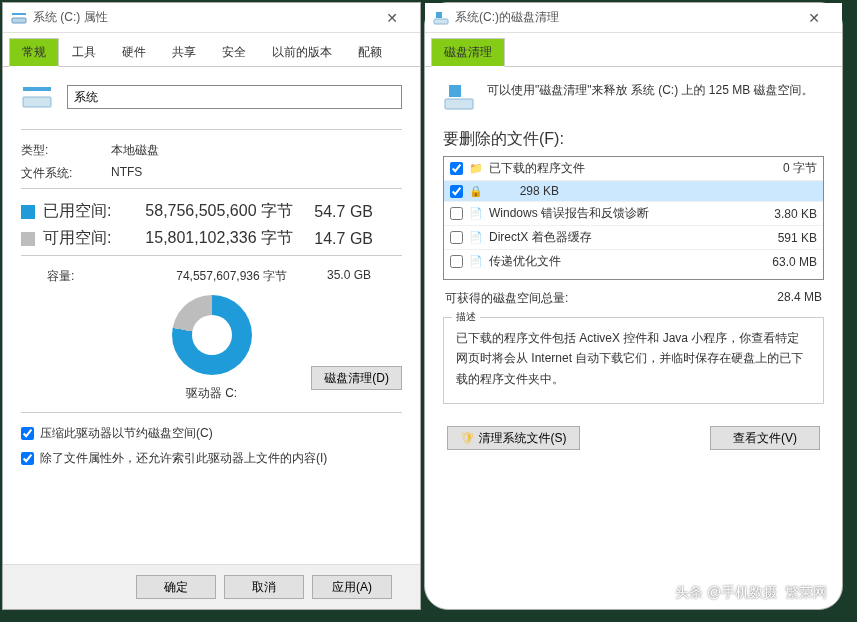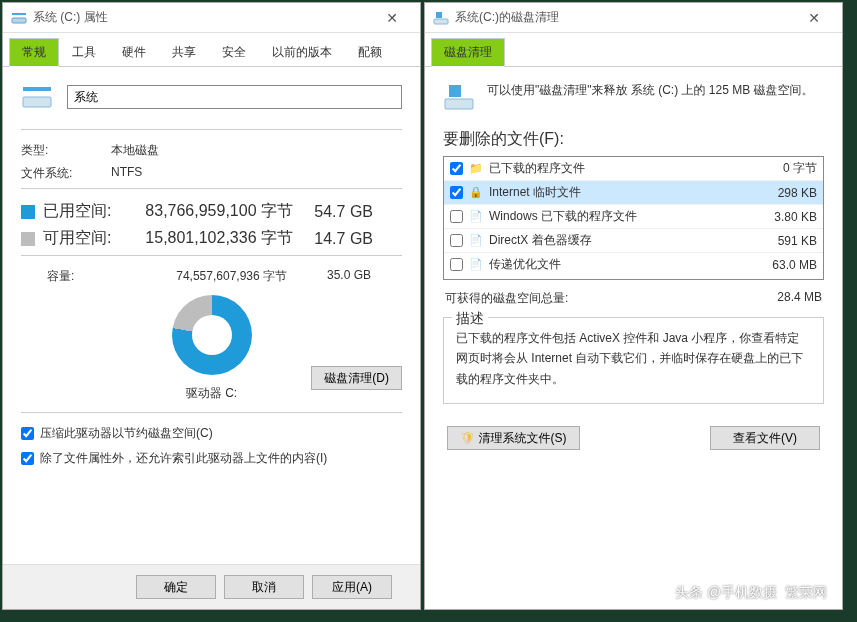--- a/index.html
+++ b/index.html
@@ -13,21 +13,21 @@
   position: relative;
 }
 .window {
   position: absolute;
   background: #fff;
   border: 1px solid #aaa;
   display: flex;
   flex-direction: column;
 }
 .window.left { left: 2px; top: 2px; width: 419px; height: 608px; }
-.window.right { left: 424px; top: 2px; width: 419px; height: 608px; }
+.window.right { left: 424px; top: 2px; width: 419px; height: 608px; border-radius: 24px; }
 .titlebar {
   height: 30px;
   background: #fff;
   display: flex;
   align-items: center;
   padding: 0 8px;
   border-bottom: 1px solid #e0e0e0;
 }
 .titlebar .icon { width: 16px; height: 16px; margin-right: 6px; display:inline-flex; align-items:center; justify-content:center;}
 .titlebar .title { flex: 1; color: #555; font-size: 12px; }
@@ -134,21 +134,21 @@
   padding: 10px 12px 14px 12px;
   margin-top: 4px;
   position: relative;
 }
 .fieldset .legend {
   position: absolute;
   top: -8px;
   left: 8px;
   background: #fff;
   padding: 0 4px;
-  font-size: 14px;
+  font-size: 10px;
 }
 .desc-text { font-size: 12px; line-height: 1.7; }
 .action-row { display: flex; justify-content: space-between; margin-top: 22px; padding: 0 4px; gap: 12px; }
 .shield { color: #f0c040; }
 .file-list-outer { position: relative; }
 .watermark { position: absolute; bottom: 20px; right: 30px; color: #fff; font-size: 14px; opacity: 0.7; text-shadow: 0 0 2px #000; pointer-events: none;}
 </style>
 </head>
 <body>
 
@@ -188,21 +188,21 @@
       <span class="val">本地磁盘</span>
     </div>
     <div class="row">
       <span class="lbl">文件系统:</span>
       <span class="val">NTFS</span>
     </div>
     <div class="hr"></div>
     <div class="space-row">
       <span class="sq used"></span>
       <span class="lbl2">已用空间:</span>
-      <span class="bytes">83,766,959,100 字节</span>
+      <span class="bytes">58,756,505,600 字节</span>
       <span class="gb">54.7 GB</span>
     </div>
     <div class="space-row">
       <span class="sq free"></span>
       <span class="lbl2">可用空间:</span>
       <span class="bytes">15,801,102,336 字节</span>
       <span class="gb">14.7 GB</span>
     </div>
     <div class="hr"></div>
     <div class="cap-row">
@@ -263,27 +263,26 @@
       <div class="file-list" id="file-list">
           <div class="file-item">
             <input type="checkbox" checked="" style="">
             <span class="file-icon" style="font-size: 11px;">📁</span>
             <span class="file-name">已下载的程序文件</span>
             <span class="file-size">0 字节</span>
           </div>
           <div class="file-item selected">
             <input type="checkbox" checked="" style="">
             <span class="file-icon" style="font-size: 11px;">🔒</span>
-            <span class="file-name">Internet 临时文件</span>
             <span class="file-size">298 KB</span>
           </div>
           <div class="file-item">
             <input type="checkbox" style="">
             <span class="file-icon" style="font-size: 11px;">📄</span>
-            <span class="file-name">Windows 已下载的程序文件</span>
+            <span class="file-name">Windows 错误报告和反馈诊断</span>
             <span class="file-size">3.80 KB</span>
           </div>
           <div class="file-item">
             <input type="checkbox" style="">
             <span class="file-icon" style="font-size: 11px;">📄</span>
             <span class="file-name">DirectX 着色器缓存</span>
             <span class="file-size">591 KB</span>
           </div>
           <div class="file-item">
             <input type="checkbox" style="">

